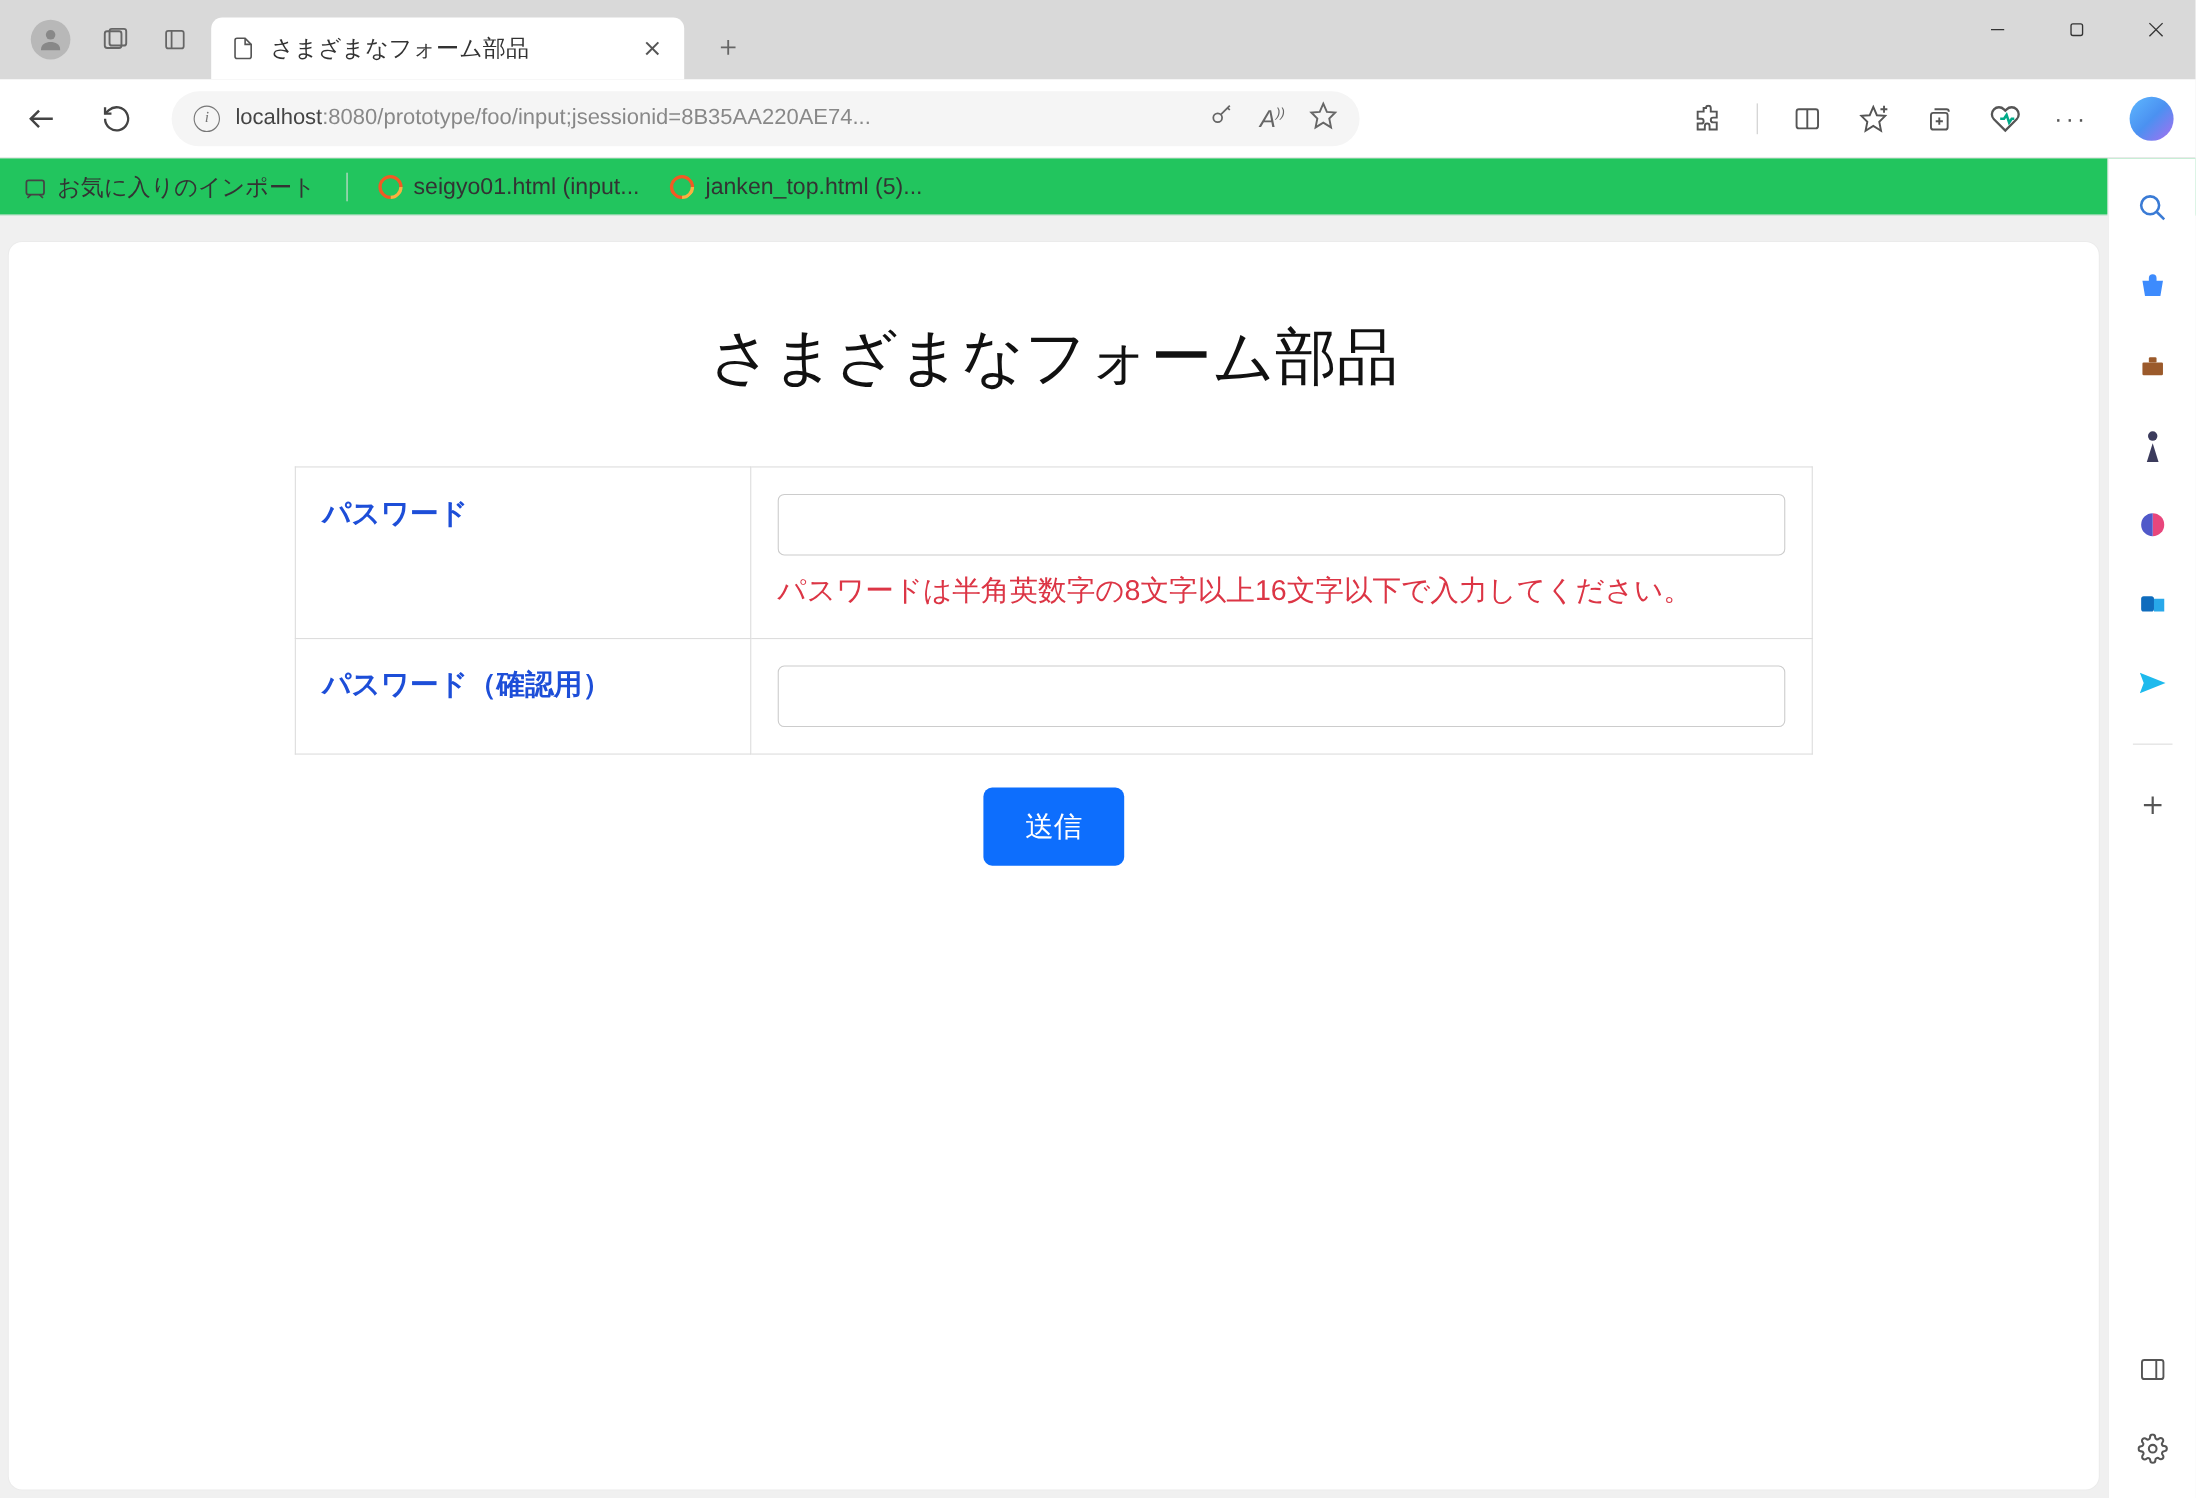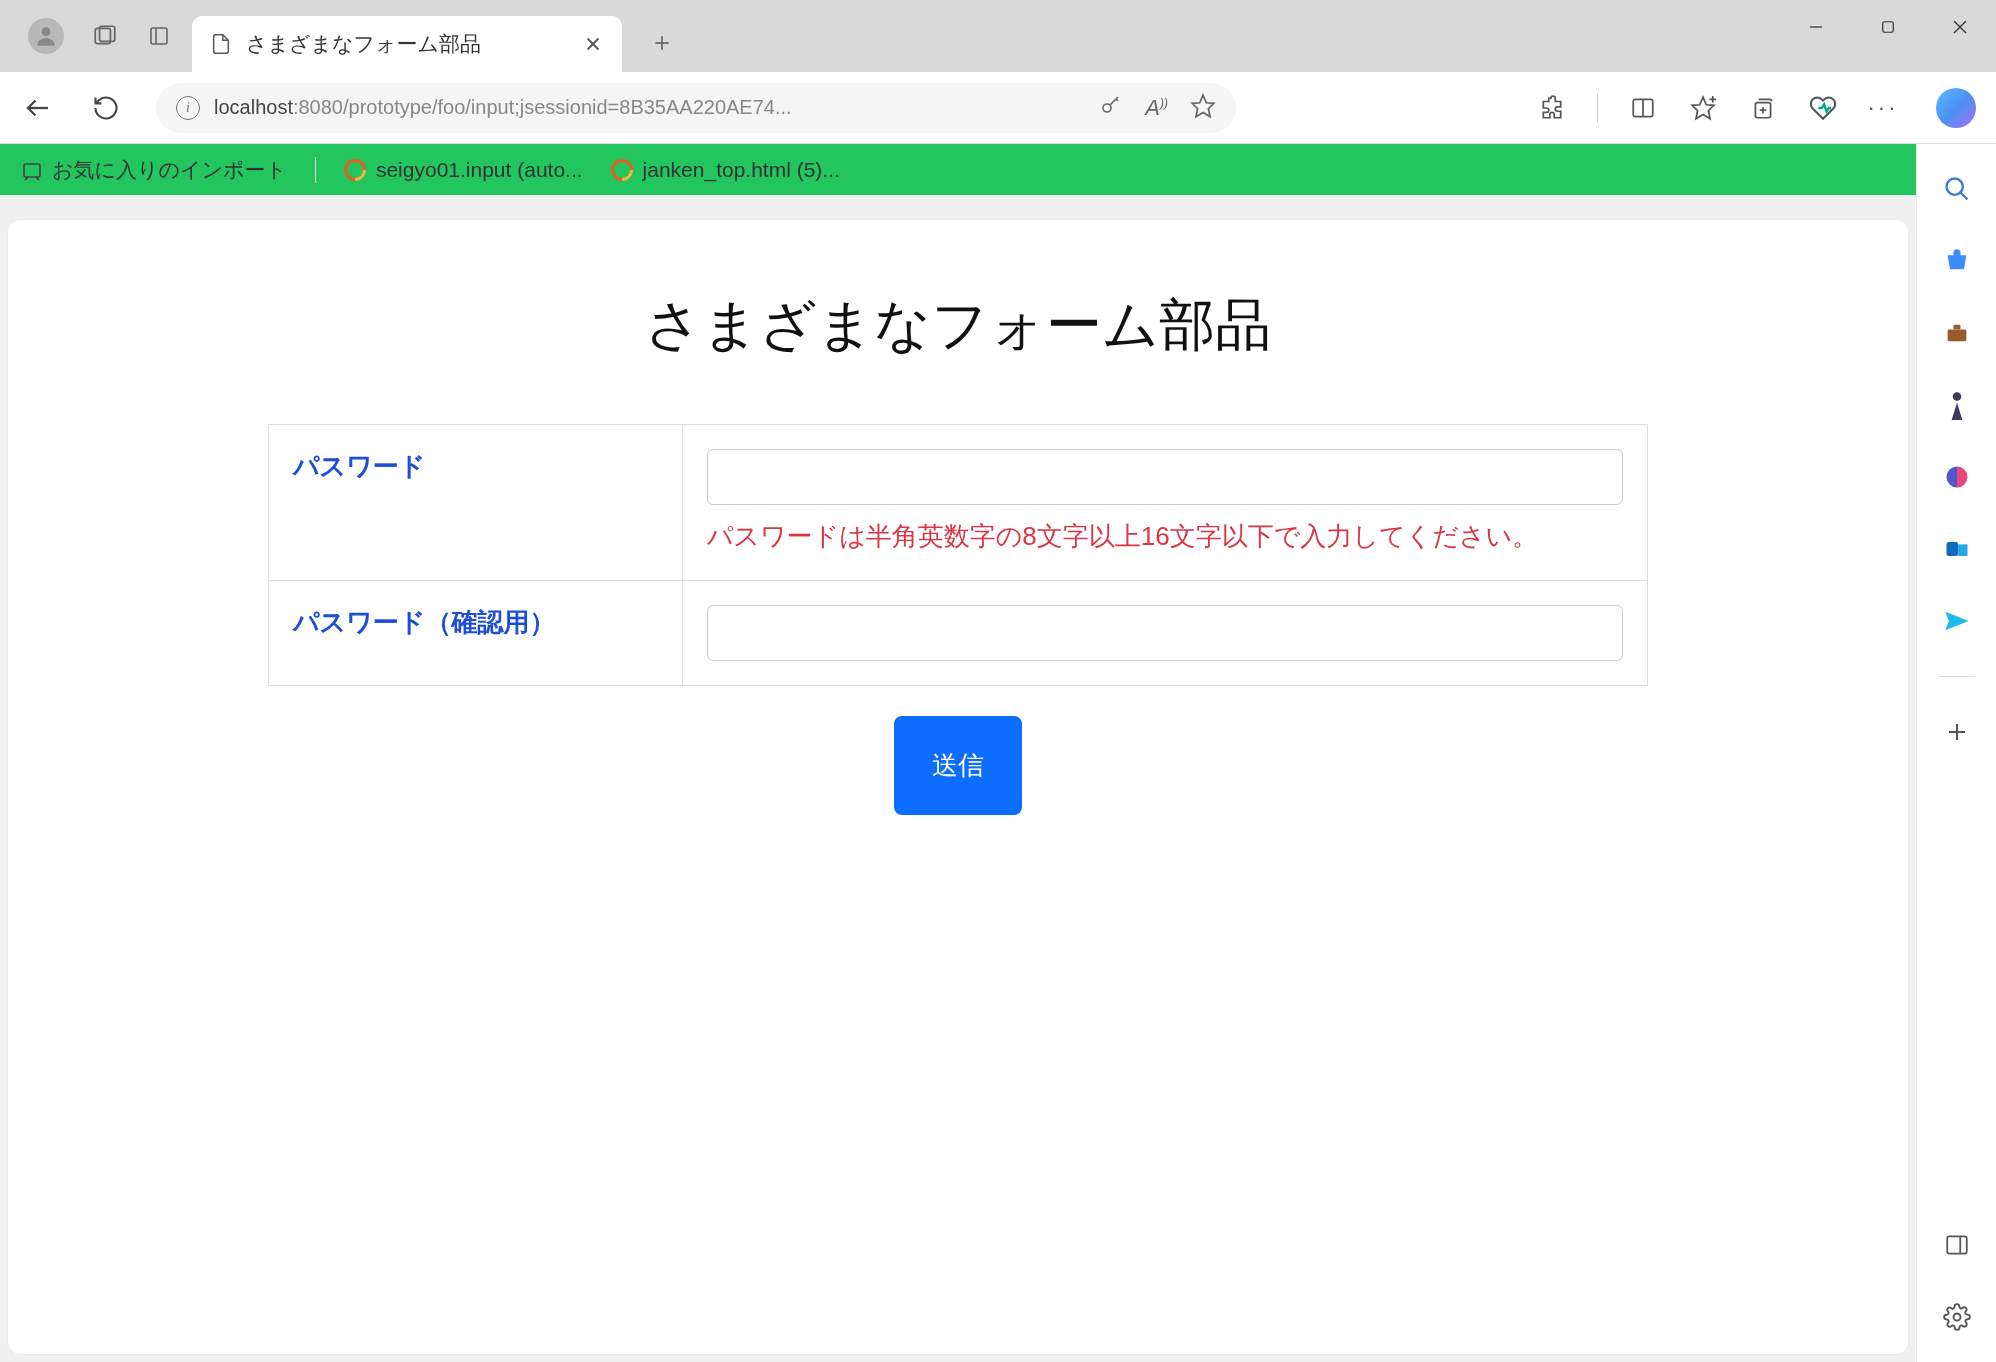--- a/index.html
+++ b/index.html
@@ -295,21 +295,21 @@
     .submit-row {
       text-align: center;
       margin-top: 30px;
     }
     .submit-btn {
       background: #0d6efd;
       color: #fff;
       border: none;
       border-radius: 8px;
       font-size: 26px;
-      padding: 32px 38px;
+      padding: 18px 38px;
       cursor: pointer;
     }
     
     
     .sidebar {
       position: absolute;
       right: 0;
       top: 144px;
       width: 80px;
       bottom: 0;
@@ -490,21 +490,21 @@
       <svg width="24" height="24" viewBox="0 0 24 24" fill="none" stroke="#444" stroke-width="1.6">
           <rect x="4" y="5" width="16" height="13" rx="2"></rect>
           <path d="M8 18l-3 3M16 18l3 3"></path>
         </svg>
     </div>
     <span>お気に入りのインポート</span>
   </div>
   <div class="bookmark-sep"></div>
   <div class="bookmark-item">
     <div class="orange-circle"></div>
-    <span>seigyo01.input (auto...</span>
+    <span>seigyo01.html (input...</span>
   </div>
   <div class="bookmark-item">
     <div class="orange-circle"></div>
     <span>janken_top.html (5)...</span>
   </div>
 </div>
 
 <div class="main-area">
   <div class="page">
     <div class="page-inner">

